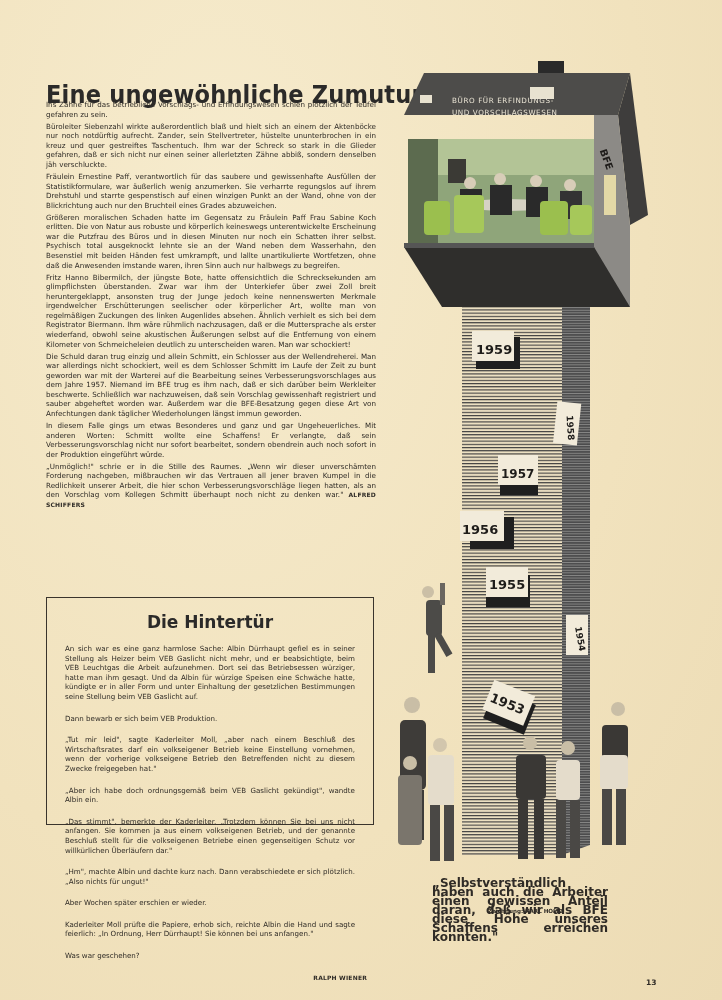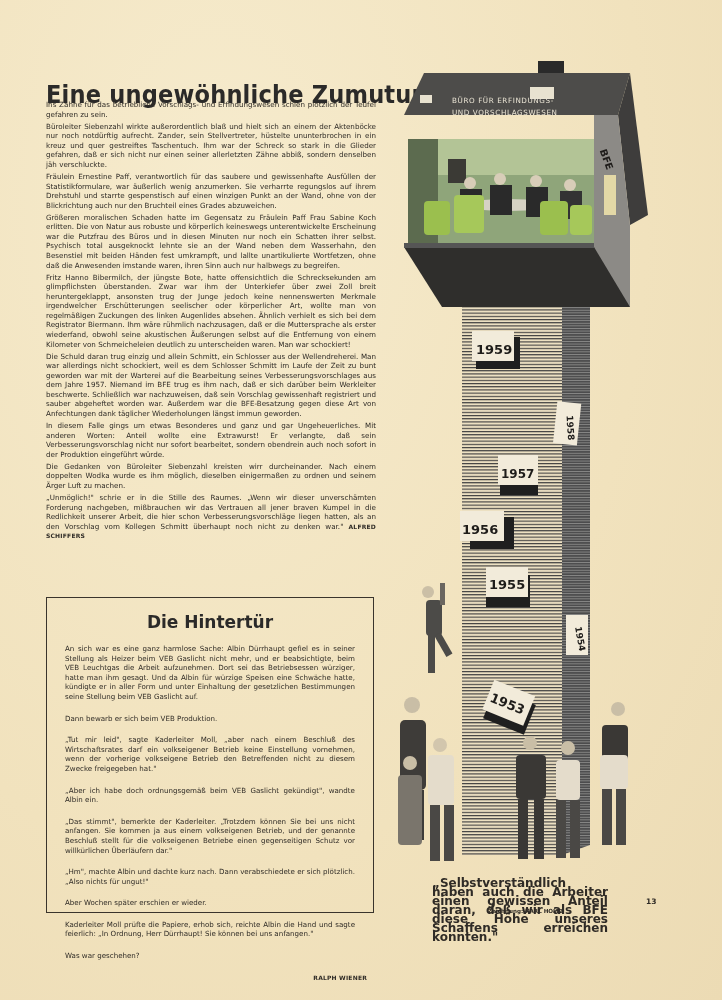--- a/index.html
+++ b/index.html
@@ -7,50 +7,49 @@
          font-family:"DejaVu Sans", sans-serif; color:#2a2622; }
   .page { position:absolute; inset:0; background:
       radial-gradient(ellipse at 30% 20%, #f6ebcd 0%, #f1e2bd 60%, #ecdbb4 100%); }
   .title { position:absolute; left:46px; top:64px; width:340px; font-family:"DejaVu Sans", sans-serif;
            font-weight:bold; font-size:24.5px; letter-spacing:0.2px; color:#2b2a29; white-space:nowrap;
            transform:scaleX(0.92); transform-origin:left top; }
   .article { position:absolute; left:46px; top:100px; width:330px; font-size:7.15px; line-height:9.55px;
              text-align:justify; color:#2f2b26; }
   .article p { margin:0 0 2.6px 0; }
   .author { font-weight:bold; font-size:6px; letter-spacing:0.2px; }
-  .box { position:absolute; left:46px; top:597px; width:328px; height:316px; border:1.2px solid #3a342c;
+  .box { position:absolute; left:46px; top:597px; width:328px; height:228px; border:1.2px solid #3a342c;
          box-sizing:border-box; padding:6px 6px 0 6px; }
   .box h2 { margin:8px 0 4px 0; text-align:center; font-size:17px; font-weight:bold; color:#2b2a29; }
   .box .body { font-size:7.1px; line-height:9.6px; text-align:justify; color:#2f2b26; }
   .box .body p { margin:12px; }
   .box .author-r { text-align:right; margin-top:2px; }
   .caption { position:absolute; left:432px; top:879px; width:176px; font-size:12px; line-height:9px;
              font-weight:bold; text-align:justify; color:#2f2b26; }
   .credit { position:absolute; left:488px; top:908px; font-size:5.6px; font-weight:bold; color:#2f2b26; }
-  .pagenum { position:absolute; left:646px; top:897px; font-size:7.5px; font-weight:bold; color:#2f2b26;text-align:center; }
+  .pagenum { position:absolute; left:646px; top:978px; font-size:7.5px; font-weight:bold; color:#2f2b26;text-align:center; }
   .illus { position:absolute; left:390px; top:55px; width:290px; height:820px; }
   .yearlabel { font-family:"DejaVu Sans", sans-serif; font-weight:bold; fill:#1e1c1a; }
   .roofsign { font-family:"DejaVu Sans", sans-serif; font-size:7.2px; fill:#ece6d6; letter-spacing:0.6px; }
 </style>
 </head>
 <body>
 
 <div class="page"></div>
 
 <h1 class="title">Eine ungewöhnliche Zumutung</h1>
 
 <div class="article">
   <p>Ins Zähne für das betriebliche Vorschlags- und Erfindungswesen schien plötzlich der Teufel gefahren zu sein.</p>
   <p>Büroleiter Siebenzahl wirkte außerordentlich blaß und hielt sich an einem der Aktenböcke nur noch notdürftig aufrecht. Zander, sein Stellvertreter, hüstelte ununterbrochen in ein kreuz und quer gestreiftes Taschentuch. Ihm war der Schreck so stark in die Glieder gefahren, daß er sich nicht nur einen seiner allerletzten Zähne abbiß, sondern denselben jäh verschluckte.</p>
   <p>Fräulein Ernestine Paff, verantwortlich für das saubere und gewissenhafte Ausfüllen der Statistikformulare, war äußerlich wenig anzumerken. Sie verharrte regungslos auf ihrem Drehstuhl und starrte gespenstisch auf einen winzigen Punkt an der Wand, ohne von der Blickrichtung auch nur den Bruchteil eines Grades abzuweichen.</p>
   <p>Größeren moralischen Schaden hatte im Gegensatz zu Fräulein Paff Frau Sabine Koch erlitten. Die von Natur aus robuste und körperlich keineswegs unterentwickelte Erscheinung war die Putzfrau des Büros und in diesen Minuten nur noch ein Schatten ihrer selbst. Psychisch total ausgeknockt lehnte sie an der Wand neben dem Wasserhahn, den Besenstiel mit beiden Händen fest umkrampft, und lallte unartikulierte Wortfetzen, ohne daß die Anwesenden imstande waren, ihren Sinn auch nur halbwegs zu begreifen.</p>
   <p>Fritz Hanno Bibermilch, der jüngste Bote, hatte offensichtlich die Schrecksekunden am glimpflichsten überstanden. Zwar war ihm der Unterkiefer über zwei Zoll breit heruntergeklappt, ansonsten trug der Junge jedoch keine nennenswerten Merkmale irgendwelcher Erschütterungen seelischer oder körperlicher Art, wollte man von regelmäßigen Zuckungen des linken Augenlides absehen. Ähnlich verhielt es sich bei dem Registrator Biermann. Ihm wäre rühmlich nachzusagen, daß er die Muttersprache als erster wiederfand, obwohl seine akustischen Äußerungen selbst auf die Entfernung von einem Kilometer von Schmeicheleien deutlich zu unterscheiden waren. Man war schockiert!</p>
   <p>Die Schuld daran trug einzig und allein Schmitt, ein Schlosser aus der Wellendreherei. Man war allerdings nicht schockiert, weil es dem Schlosser Schmitt im Laufe der Zeit zu bunt geworden war mit der Warterei auf die Bearbeitung seines Verbesserungsvorschlages aus dem Jahre 1957. Niemand im BFE trug es ihm nach, daß er sich darüber beim Werkleiter beschwerte. Schließlich war nachzuweisen, daß sein Vorschlag gewissenhaft registriert und sauber abgeheftet worden war. Außerdem war die BFE-Besatzung gegen diese Art von Anfechtungen dank täglicher Wiederholungen längst immun geworden.</p>
-  <p>In diesem Falle gings um etwas Besonderes und ganz und gar Ungeheuerliches. Mit anderen Worten: Anteil wollte eine Extrawurst! Er verlangte, daß sein Verbesserungsvorschlag nicht nur sofort bearbeitet, sondern obendrein auch noch sofort in der Produktion eingeführt würde.</p>
-  <p>Die Gedanken von Büroleiter Siebenzahl kreisten wirr durcheinander. Nach einem doppelten Wodka wurde es ihm möglich, dieselben einigermaßen zu ordnen und seinem Ärger Luft zu machen.</p>
+  <p>In diesem Falle gings um etwas Besonderes und ganz und gar Ungeheuerliches. Mit anderen Worten: Schmitt wollte eine Schaffens! Er verlangte, daß sein Verbesserungsvorschlag nicht nur sofort bearbeitet, sondern obendrein auch noch sofort in der Produktion eingeführt würde.</p>
   <p><span>„Unmöglich!" schrie er in die Stille des Raumes. „Wenn wir dieser unverschämten Forderung nachgeben, mißbrauchen wir das Vertrauen all jener braven Kumpel in die Redlichkeit unserer Arbeit, die hier schon Verbesserungsvorschläge liegen hatten, als an den Vorschlag vom Kollegen Schmitt überhaupt noch nicht zu denken war."</span> <span class="author">ALFRED SCHIFFERS</span></p>
 </div>
 
 <div class="box">
   <h2>Die Hintertür</h2>
   <div class="body">
     <p>An sich war es eine ganz harmlose Sache: Albin Dürrhaupt gefiel es in seiner Stellung als Heizer beim VEB Gaslicht nicht mehr, und er beabsichtigte, beim VEB Leuchtgas die Arbeit aufzunehmen. Dort sei das Betriebsessen würziger, hatte man ihm gesagt. Und da Albin für würzige Speisen eine Schwäche hatte, kündigte er in aller Form und unter Einhaltung der gesetzlichen Bestimmungen seine Stellung beim VEB Gaslicht auf.</p>
     <p>Dann bewarb er sich beim VEB Produktion.</p>
     <p>„Tut mir leid", sagte Kaderleiter Moll, „aber nach einem Beschluß des Wirtschaftsrates darf ein volkseigener Betrieb keine Einstellung vornehmen, wenn der vorherige volkseigene Betrieb den Betreffenden nicht zu diesem Zwecke freigegeben hat."</p>
     <p>„Aber ich habe doch ordnungsgemäß beim VEB Gaslicht gekündigt", wandte Albin ein.</p>

